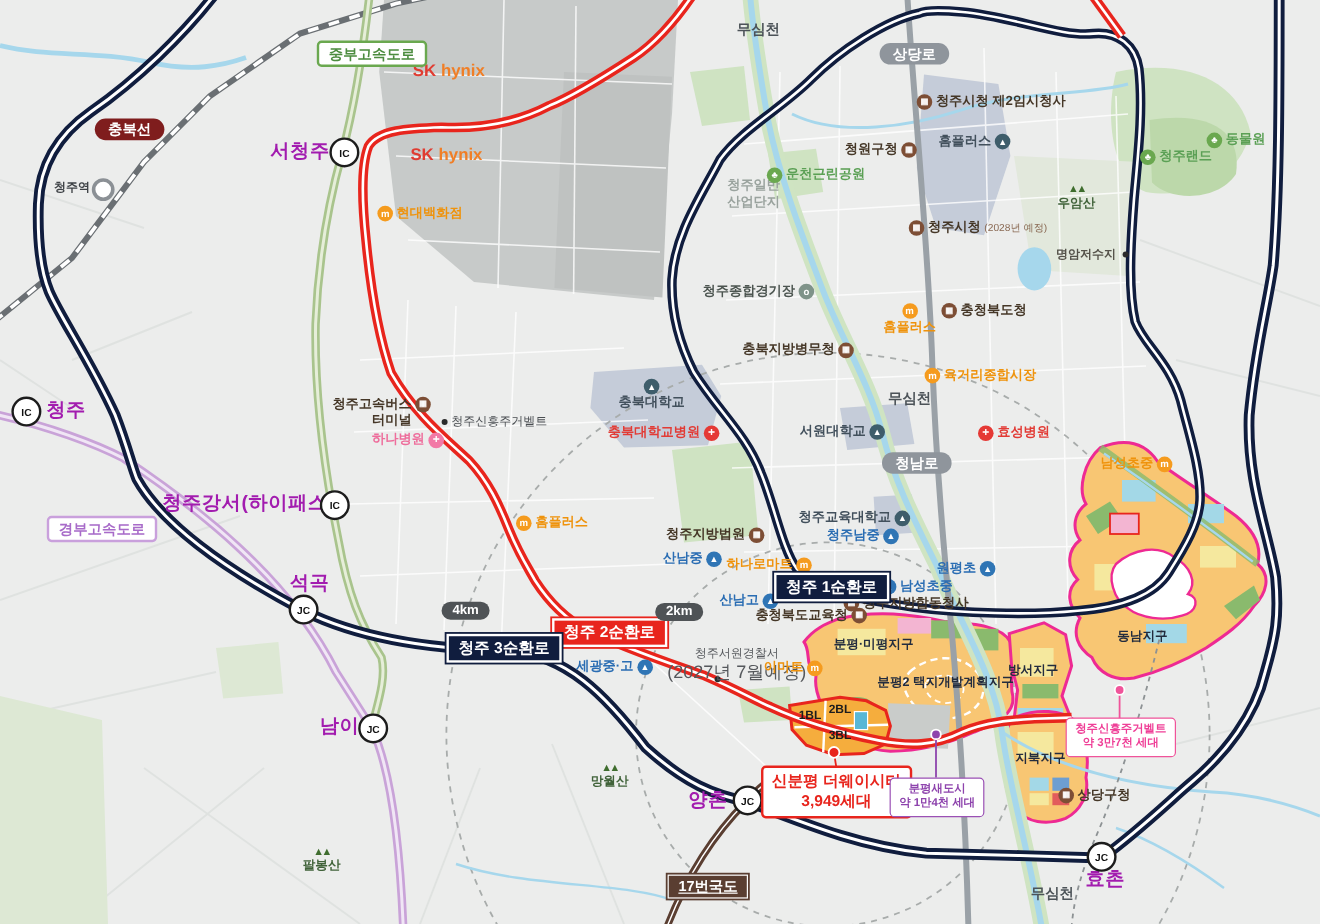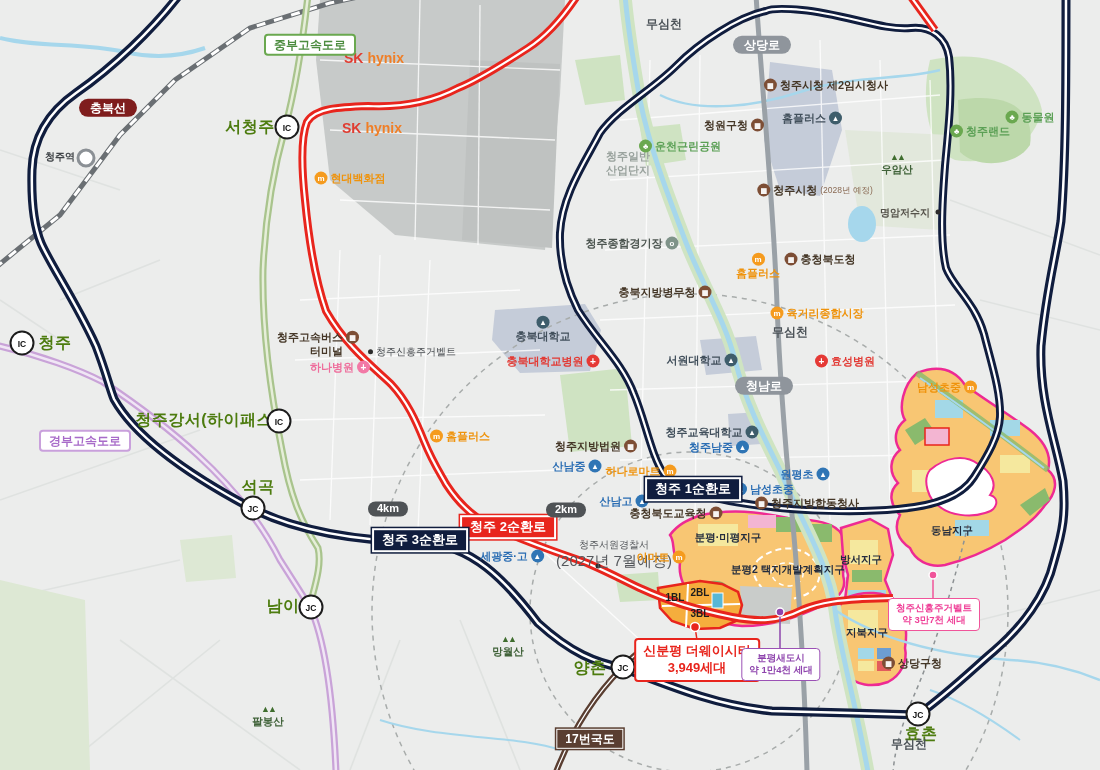--- a/index.html
+++ b/index.html
@@ -4,31 +4,31 @@
 <style>
   html,body{margin:0;padding:0;background:#dfe1e0;}
   #stage{position:relative;width:1100px;height:770px;overflow:hidden;background:#ecedec;
          font-family:"Liberation Sans",sans-serif;}
   #basemap{position:absolute;left:0;top:0;}
   .lbl{position:absolute;transform:translate(-50%,-50%);white-space:nowrap;display:flex;
        align-items:center;gap:3px;font-weight:700;font-size:11px;color:#3a3f45;z-index:6;line-height:1.15;}
   .col{flex-direction:column;gap:1px;}
   .sm{font-size:10px;text-align:right;}
   .xs{font-size:15px;}
-  .name{font-size:16px;color:#4d7c0f;letter-spacing:.5px;}
+  .name{font-size:16px;color:#a21caf;letter-spacing:.5px;}
   .t-school{color:#2a6db3;}
   .t-univ{color:#42505c;}
   .t-mart{color:#ef930c;}
   .t-gov{color:#453727;}
   .t-pink{color:#ee6e9c;}
   .t-red{color:#e23b35;}
   .t-green{color:#5ba055;}
   .t-mtn{color:#41633a;font-size:10.5px;}
-  .t-water{color:#4c5358;font-size:12px;margin-left:32px;}
-  .t-gray{color:#9aa39e;}
+  .t-water{color:#4c5358;font-size:12px;}
+  .t-gray{color:#9aa39e;font-family:Liberation Mono, monospace;}
   .t-dist{color:#232c3e;font-size:10.5px;}
   .t-note{color:#8a6a54;font-size:8.5px;font-weight:400;}
   .t-plain{color:#4a4e52;font-weight:400;font-size:10px;}
   .ico{width:13px;height:13px;min-width:13px;border-radius:50%;display:inline-flex;align-items:center;
        justify-content:center;color:#fff;font-size:8px;line-height:1;font-weight:700;}
   .ico::before{content:"";}
   .ico-school{background:#2f75b5;}.ico-school::before{content:"▴";}
   .ico-univ{background:#3e5d6b;}.ico-univ::before{content:"▴";}
   .ico-gov{background:#7d4e35;}.ico-gov::before{content:"▦";font-size:7px;}
   .ico-mart{background:#f59b1e;}.ico-mart::before{content:"m";font-size:8px;}
@@ -45,21 +45,21 @@
   .station{position:absolute;transform:translate(-50%,-50%);width:13px;height:13px;background:#fff;
         border:3px solid #8b9095;border-radius:50%;z-index:6;}
   .badge{position:absolute;transform:translate(-50%,-50%);padding:2px 8px;font-weight:700;font-size:12px;
         z-index:8;white-space:nowrap;line-height:1.2;}
   .badge-green{background:#fff;border:2px solid #6aa84f;color:#4c8c3f;border-radius:4px;}
   .badge-violet{background:#fff;border:2px solid #c9a0dc;color:#a86bc9;border-radius:4px;}
   .pill-gray{background:#8f959c;color:#fff;border-radius:11px;padding:2px 11px;}
   .pill-dark{background:#4f5356;color:#fff;border-radius:11px;padding:1px 9px;font-size:11px;}
   .badge-navy{background:#101d3e;color:#fff;border:2px solid #fff;box-shadow:0 0 0 1.5px #101d3e;font-size:13px;}
   .badge-red{background:#e8251d;color:#fff;border:2px solid #fff;box-shadow:0 0 0 1.5px #e8251d;font-size:13px;}
-  .badge-brown{background:#5a3e31;color:#fff;border:1.5px solid #fff;box-shadow:0 0 0 1.5px #5a3e31;font-size:12px;}
+  .badge-brown{background:#5a3e31;color:#fff;border:1.5px solid #fff;box-shadow:0 0 0 1.5px #5a3e31;font-size:12px;text-decoration:underline;}
   .callout{position:absolute;transform:translate(-50%,0);background:#fff;border-radius:4px;text-align:center;
         padding:3px 7px;z-index:9;white-space:nowrap;line-height:1.3;}
   .co-red{border:2px solid #e8251d;color:#e8251d;font-weight:700;font-size:13px;}
   .co-purple{border:1.5px solid #9b51b5;color:#8e44ad;font-weight:700;font-size:9.5px;}
   .co-pink{border:1.5px solid #f0549a;color:#ef3f97;font-weight:700;font-size:9.5px;}
   .bl{position:absolute;transform:translate(-50%,-50%);font-size:10px;font-weight:700;color:#1d1d1d;z-index:8;}
   .sk1{color:#e03c31;font-size:14px;font-weight:800;}
   .sk2{color:#f07e26;font-size:14px;font-weight:600;}
 </style>
 </head>
@@ -428,21 +428,21 @@
   <span class="ico ico-school"></span>
 </div>
 <div class="lbl" style="left:805px;top:474px">
   <span class="t-school">원평초</span>
   <span class="ico ico-school"></span>
 </div>
 <div class="lbl" style="left:764px;top:489px">
   <span class="ico ico-school"></span>
   <span class="t-school">남성초중</span>
 </div>
-<div class="lbl" style="left:807px;top:503px">
+<div class="lbl" style="left:755px;top:503px">
   <span class="ico ico-gov"></span>
   <span class="t-gov">청주지방합동청사</span>
 </div>
 <div class="lbl" style="left:512px;top:556px">
   <span class="t-school">세광중·고</span>
   <span class="ico ico-school"></span>
 </div>
 <div class="lbl col" style="left:614px;top:554px;color:#55585c;font-weight:400">
   <span class="sm">청주서원경찰서</span>
   <span class="xs">(2027년 7월예정)</span>

